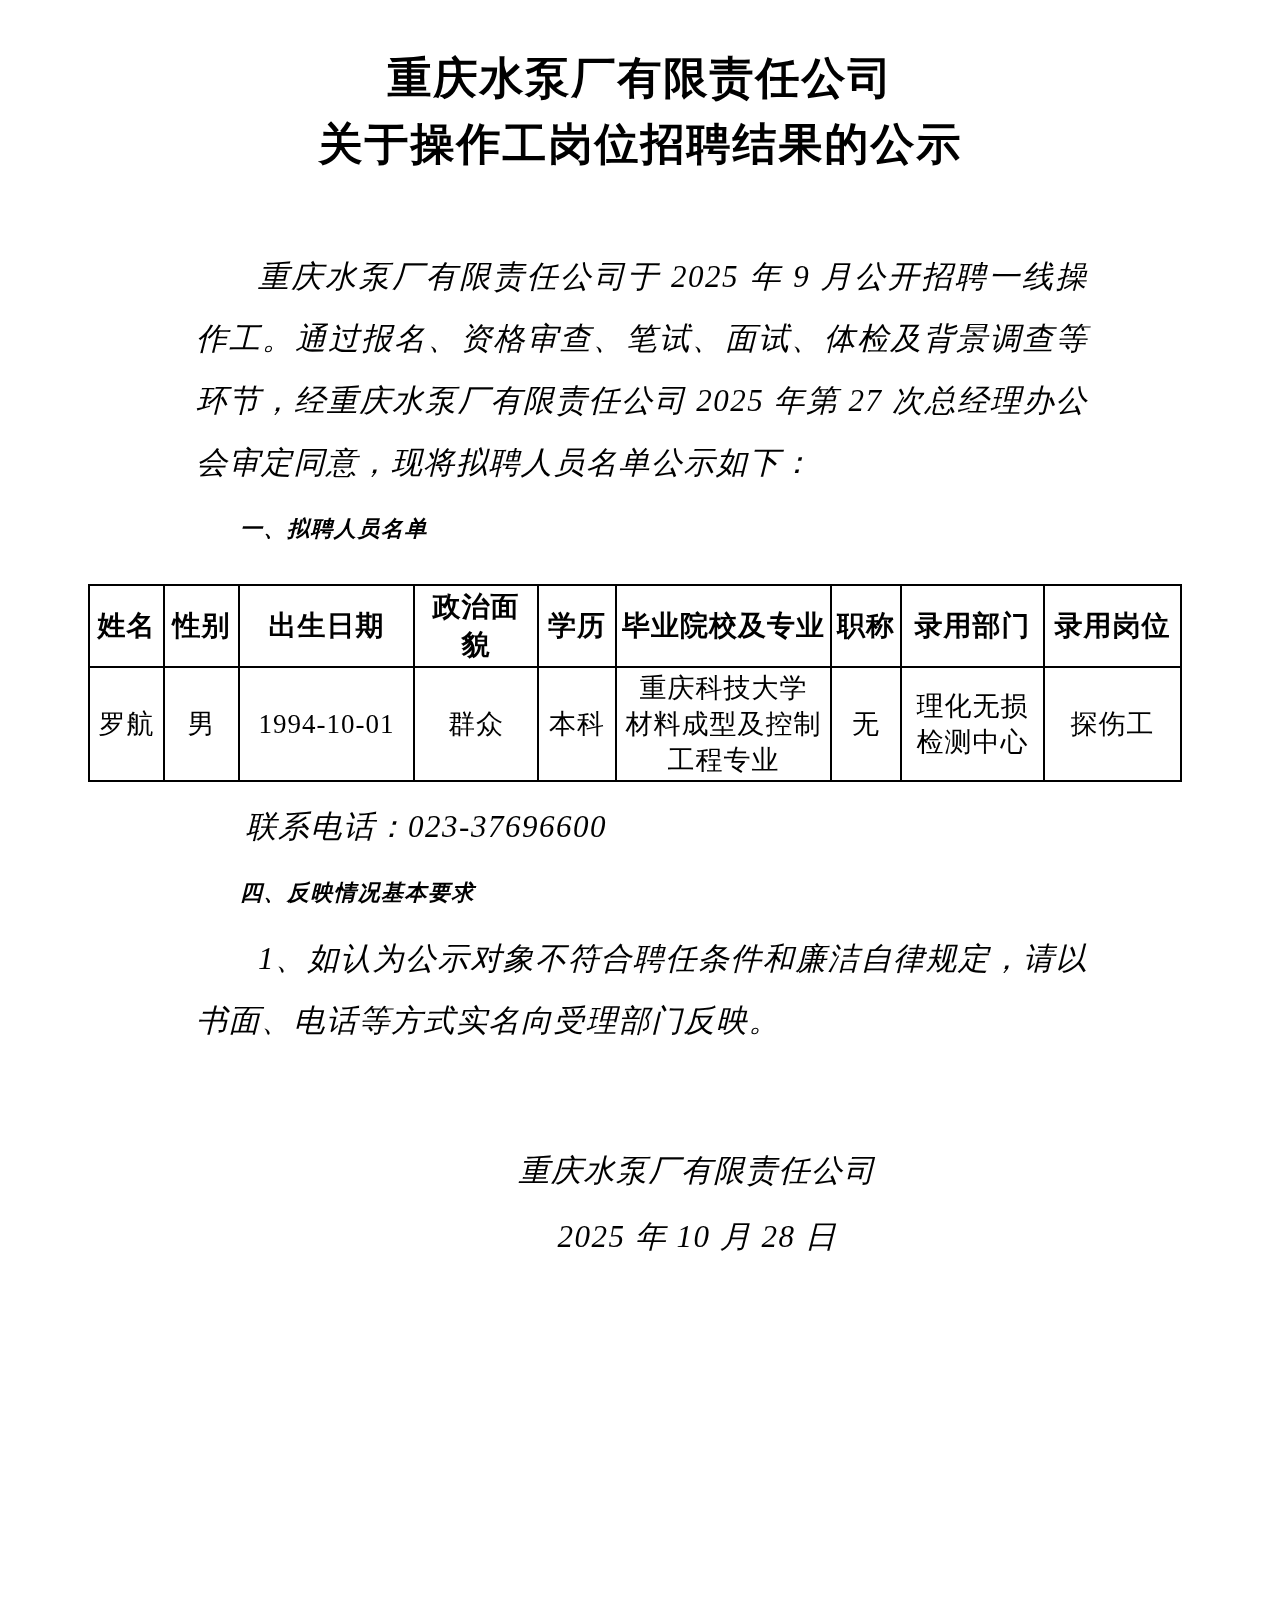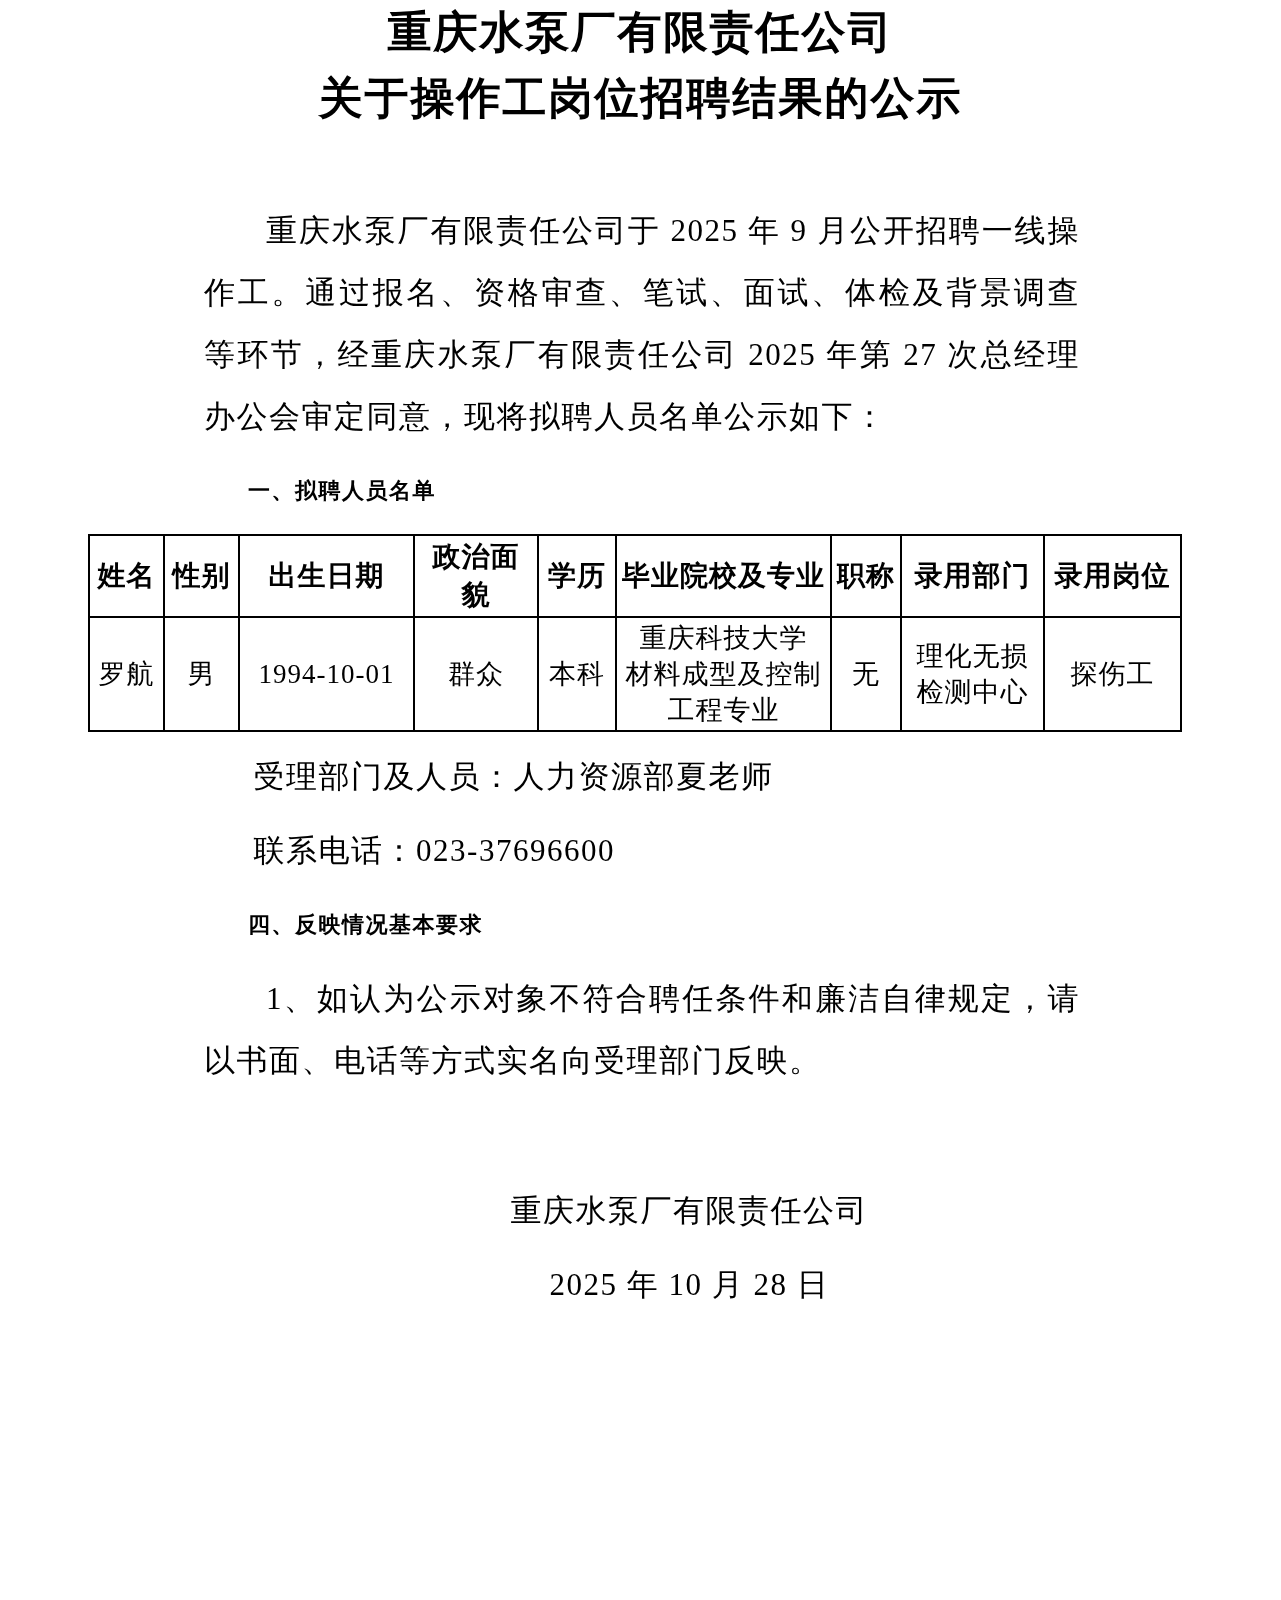--- a/index.html
+++ b/index.html
@@ -4,37 +4,38 @@
 <style>
   html,body{margin:0;padding:0;background:#e8e8e8;}
   .page{
     position:relative;
     width:1281px;
     height:1600px;
     margin:0 auto;
     background:#ffffff;
     color:#000;
     box-sizing:border-box;
+    padding-top:46px;
     overflow:hidden;
     font-family:"Liberation Serif","DejaVu Serif",serif;
   }
   .title{
     margin:0;
     text-align:center;
     font-size:44px;
     line-height:66px;
     font-weight:bold;
     letter-spacing:2px;
     font-family:"Liberation Serif","DejaVu Serif",serif;
   }
   .title .tline{display:block;}
   .content{
     padding:0 189px 0 192px;
   }
-  p{margin:12px;}
+  p{margin:4px;font-style:italic;}
   .body{
     font-size:31px;
     line-height:62px;
     letter-spacing:1.5px;
     text-align:justify;
   }
   .intro{margin-top:68px;text-indent:2em;}
   .indent2{text-indent:2em;}
   .info{text-indent:1.6em;}
   .heading{
@@ -43,21 +44,21 @@
     font-size:22px;
     line-height:62px;
     letter-spacing:1.5px;
     text-indent:2em;
   }
   table.roster{
     border-collapse:collapse;
     table-layout:fixed;
     width:1092px;
     margin-left:-104px;
-    margin-top:10px;
+    margin-top:24px;
     margin-bottom:14px;
   }
   table.roster th, table.roster td{
     border:2px solid #000;
     text-align:center;
     vertical-align:middle;
     padding:2px 4px;
     box-sizing:border-box;
     letter-spacing:1px;
   }
@@ -138,21 +139,20 @@
 工程专业</td>
           <td>无</td>
           <td>理化无损
 检测中心</td>
           <td>探伤工</td>
         </tr>
       </tbody>
     </table>
 
 
-    <p class="body info">受理部门及人员：人力资源部夏老师</p>
     <p class="body info">联系电话：023-37696600</p>
 
     <p class="heading">四、反映情况基本要求</p>
     <p class="body indent2">1、如认为公示对象不符合聘任条件和廉洁自律规定，请以书面、电话等方式实名向受理部门反映。</p>
 
     <div class="signature">
       <p>重庆水泵厂有限责任公司</p>
       <p>2025 年 10 月 28 日</p>
     </div>
 

